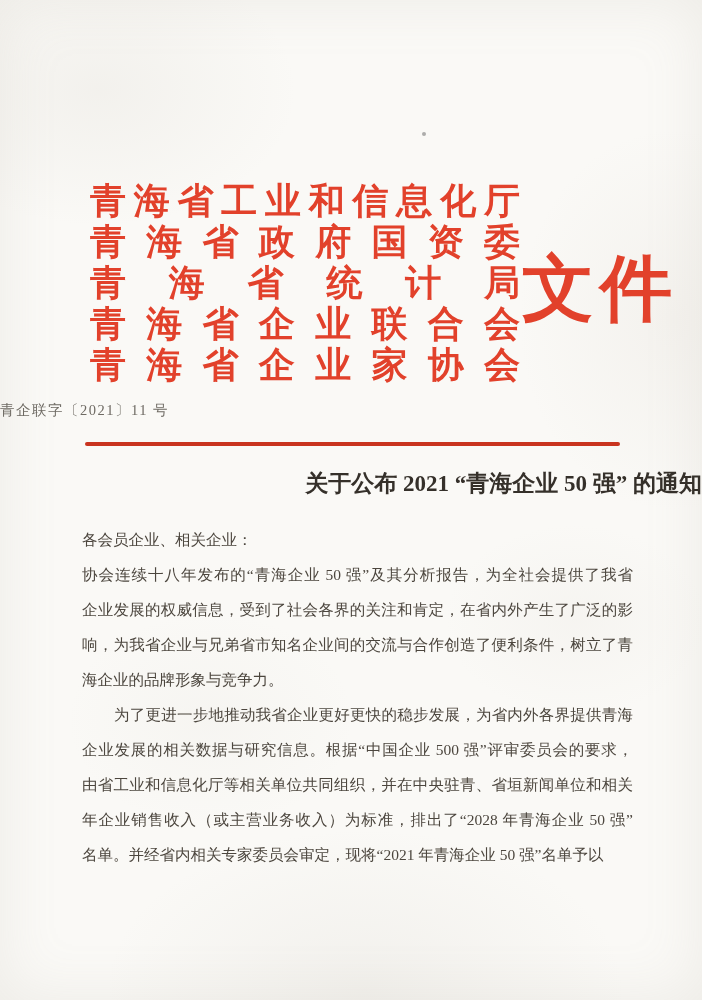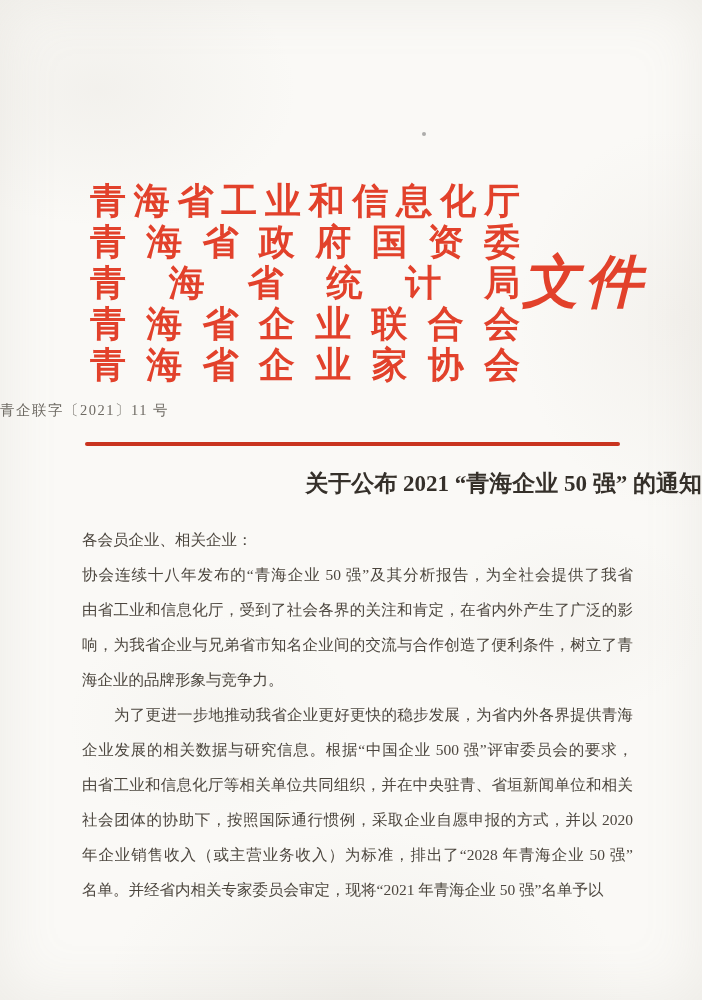--- a/index.html
+++ b/index.html
@@ -25,22 +25,22 @@
   }
   .letterhead { position:absolute; left:90px; top:180px; width:430px; }
   .issuer-line {
     display:flex; justify-content:space-between; align-items:center;
     height:41px; font-size:36px; font-weight:700; line-height:1;
     color:var(--red, #e2412b);
   }
   .issuer-line span { display:block; }
   .doc-type {
     position:absolute; left:522px; top:253px;
-    font-size:57px; font-weight:700; line-height:1; letter-spacing:6px;
-    color:var(--red, #e2412b); white-space:nowrap;font-style:italic;
+    font-size:72px; font-weight:700; line-height:1; letter-spacing:6px;
+    color:var(--red, #e2412b); white-space:nowrap;
   }
   .doc-number {
     position:absolute; left:0; right:0; top:401px; text-align:left;
     font-size:14.5px; letter-spacing:1.5px; color:#6e6a63;
   }
   .red-rule {
     position:absolute; left:85px; top:442px; width:535px; height:4px;
     background:var(--rule, #c9341f); border-radius:2px;
   }
   .doc-title {
@@ -122,23 +122,22 @@
 
   <div class="doc-number">青企联字〔2021〕11 号</div>
 
   <div class="red-rule"></div>
 
   <div class="doc-title">关于公布 2021 “青海企业 50 强” 的通知</div>
 
   <div class="body-text">
     <div class="line nofill">各会员企业、相关企业：</div>
       <div class="line">协会连续十八年发布的“青海企业 50 强”及其分析报告，为全社会提供了我省</div>
-      <div class="line">由省工业和信息化厅，受到了社会各界的关注和肯定，在省内外产生了广泛的影</div>
+      <div class="line">企业发展的权威信息，受到了社会各界的关注和肯定，在省内外产生了广泛的影</div>
       <div class="line">响，为我省企业与兄弟省市知名企业间的交流与合作创造了便利条件，树立了青</div>
       <div class="line nofill">海企业的品牌形象与竞争力。</div>
       <div class="line indent">为了更进一步地推动我省企业更好更快的稳步发展，为省内外各界提供青海</div>
       <div class="line">企业发展的相关数据与研究信息。根据“中国企业 500 强”评审委员会的要求，</div>
       <div class="line">由省工业和信息化厅等相关单位共同组织，并在中央驻青、省垣新闻单位和相关</div>
-      <div class="line">社会团体的协助下，按照国际通行惯例，采取企业自愿申报的方式，并以 2020</div>
       <div class="line">年企业销售收入（或主营业务收入）为标准，排出了“2028 年青海企业 50 强”</div>
       <div class="line nofill">名单。并经省内相关专家委员会审定，现将“2021 年青海企业 50 强”名单予以</div>
     </div>
 </div>
 
 </body></html>

